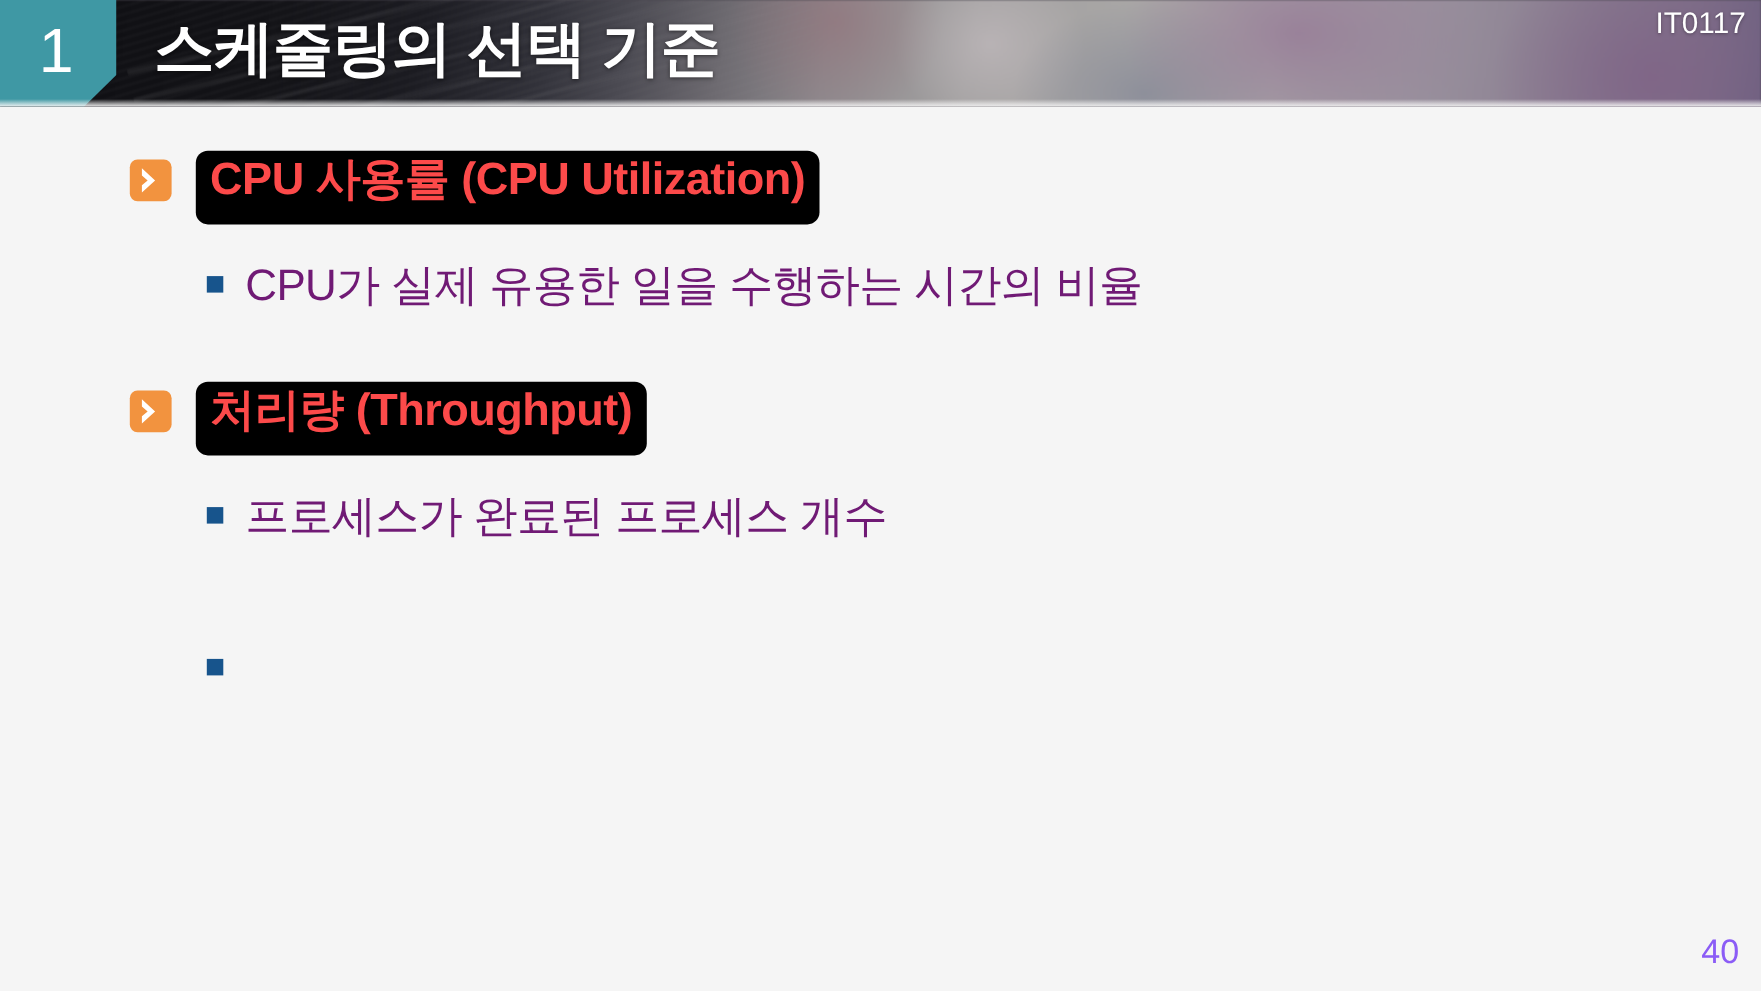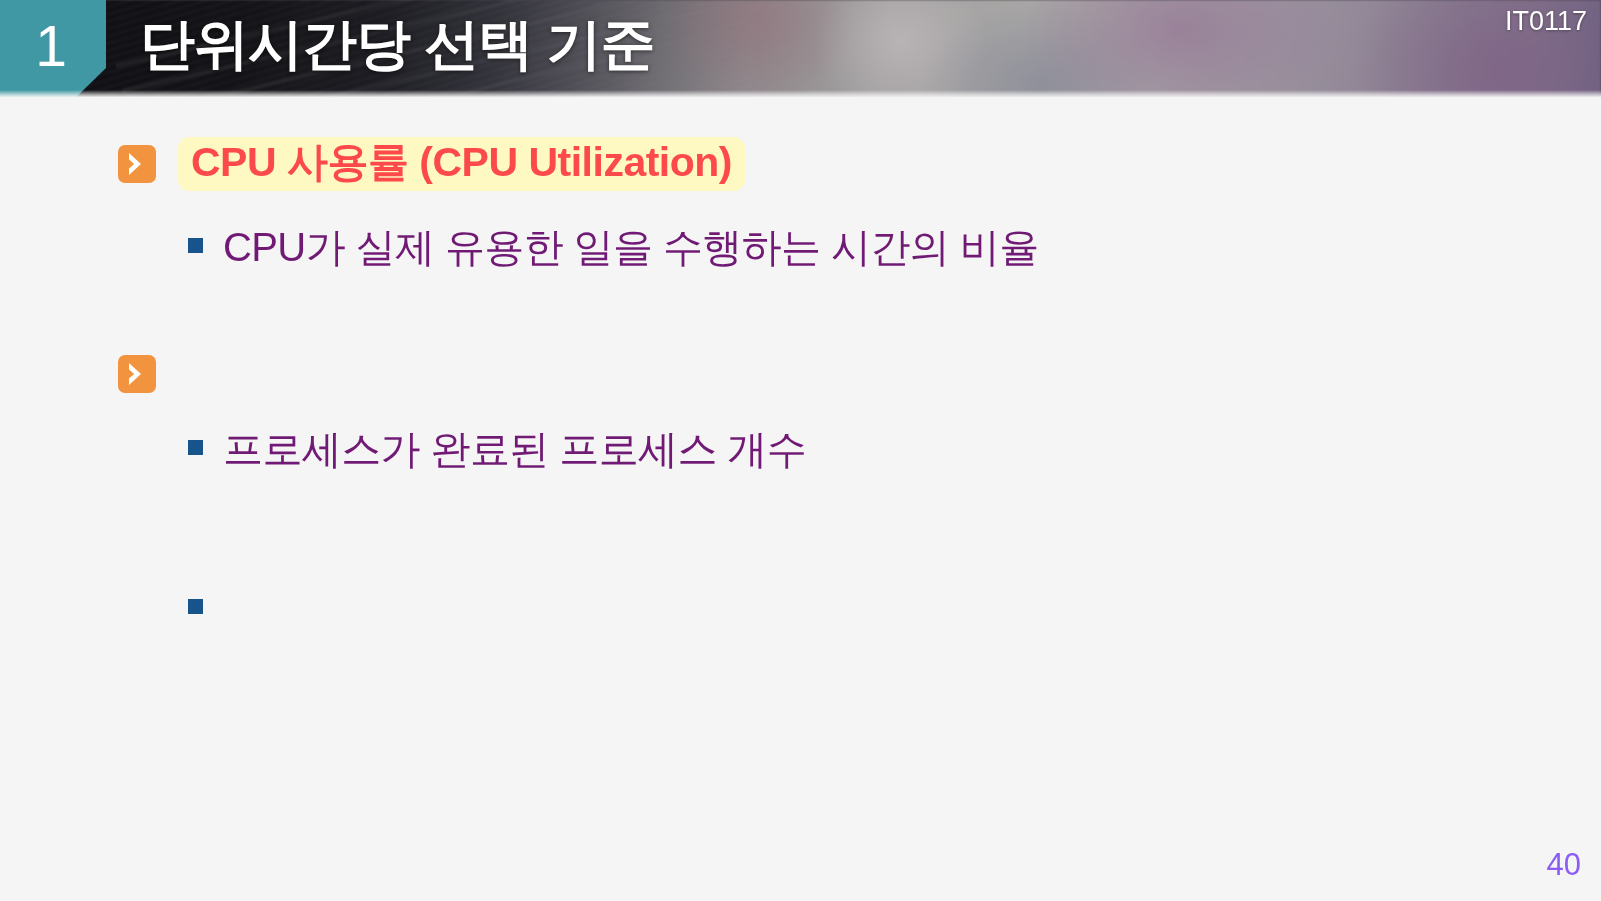--- a/index.html
+++ b/index.html
@@ -120,23 +120,23 @@
     border-radius:7px;
     position:relative;
     margin-top:8px;
   }
   .chev svg { position:absolute; left:9px; top:7px; }
   .lead-text {
     margin-left:22px;
     font-size:41px;
     font-weight:bold;
     color:#fc4a4a;
-    background:#fef9c3;
+    background:#000000;
     border-radius:11px;
-    padding:4px 13px 7px 13px;
+    padding:4px 13px 20px 13px;
     line-height:1.05;
     letter-spacing:-0.5px;
     white-space:nowrap;
   }
 
   .sub-row { position:relative; display:flex; align-items:flex-start; padding-left:188px; margin-top:28px; }
   .sq {
     flex:0 0 auto;
     width:15px; height:15px;
     background:#17548c;
@@ -166,21 +166,21 @@
 
   <div id="header">
     <div class="hdr-photo"></div>
     <div class="hdr-code"></div>
     <div class="hdr-code2"></div>
 
     <div id="num-badge">
       <span class="num">1</span>
     </div>
 
-    <div id="hdr-title">단위시간당 선택 기준</div>
+    <div id="hdr-title">스케줄링의 선택 기준</div>
     <div id="hdr-code-label">IT0117</div>
     <div class="hdr-softedge"></div>
   </div>
 
   <div id="body">
 
     <div class="group g1">
       <div class="lead-row">
         <span class="chev">
           <svg width="21" height="24" viewBox="0 0 21 24" aria-hidden="true">
@@ -197,20 +197,21 @@
       </div>
     </div>
 
     <div class="group g2">
       <div class="lead-row">
         <span class="chev">
           <svg width="21" height="24" viewBox="0 0 21 24" aria-hidden="true">
             <path d="M2 1 L14 12 L2 23 L2 16.5 L7.2 12 L2 7.5 Z" fill="#ffffff"></path>
           </svg>
         </span>
+        <span class="lead-text">처리량 (Throughput)</span>
       </div>
       <div class="sub-row">
         <span class="sq"></span>
         <span class="sub-text">
           <span class="l1">프로세스가 완료된 프로세스 개수</span>
         </span>
       </div>
     </div>
 
     <div class="group g3">

